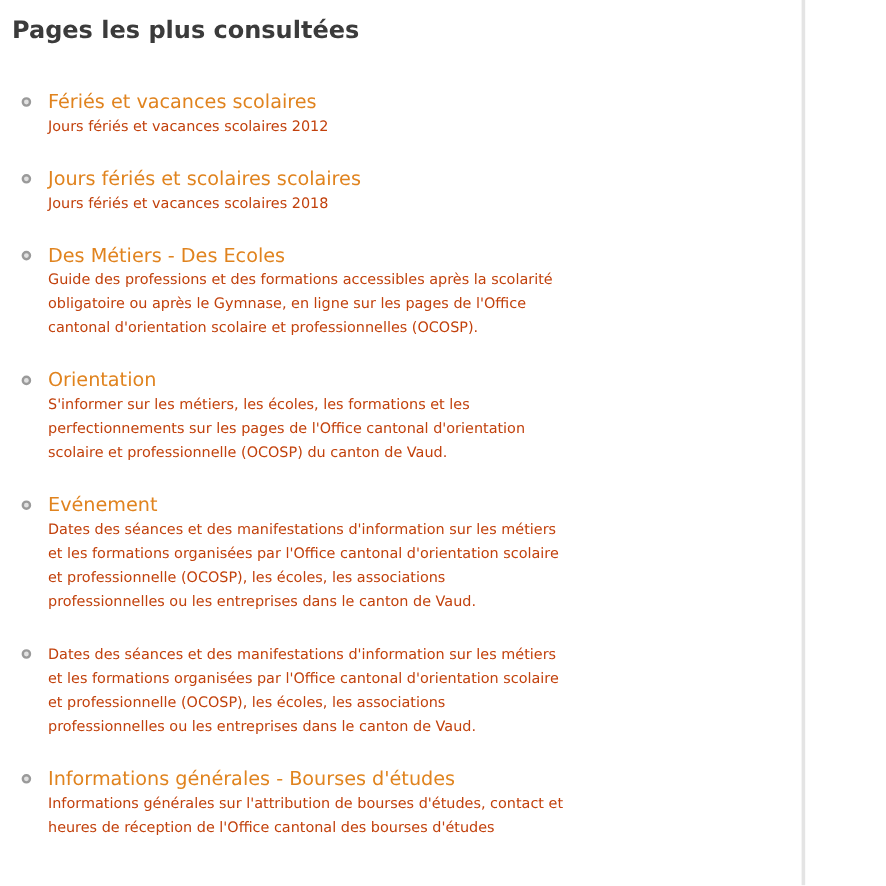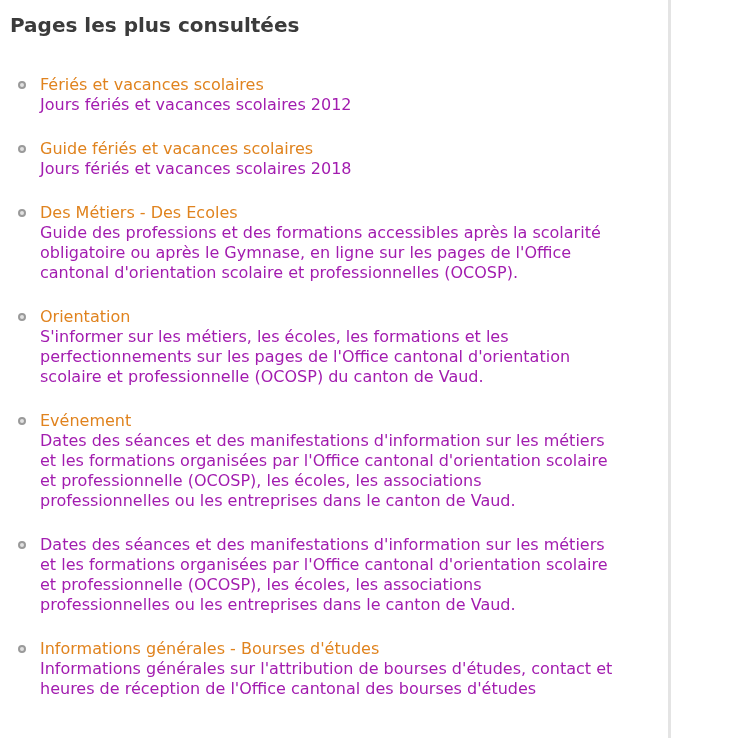--- a/index.html
+++ b/index.html
@@ -55,23 +55,23 @@
     }
     .page-link {
       display: block;
       font-size: 16px;
       line-height: 20px;
       color: #e0831e;
       text-decoration: none;
       cursor: pointer;
     }
     .page-desc {
-      font-size: 16px;
+      font-size: 12px;
       line-height: 20px;
-      color: #a21caf;
+      color: #c2410c;
       white-space: pre-line;
     }
   </style>
 </head>
 <body>
 
 <div class="page">
   <div class="right-border"></div>
 
   <h1 class="page-title">Pages les plus consultées</h1>
@@ -79,21 +79,21 @@
   <ul class="pages-list">
 
     <li class="page-item">
       <span class="bullet"></span>
       <a class="page-link">Fériés et vacances scolaires</a>
       <div class="page-desc">Jours fériés et vacances scolaires 2012</div>
     </li>
 
     <li class="page-item">
       <span class="bullet"></span>
-      <a class="page-link">Guide fériés et vacances scolaires</a>
+      <a class="page-link">Jours fériés et scolaires scolaires</a>
       <div class="page-desc">Jours fériés et vacances scolaires 2018</div>
     </li>
 
     <li class="page-item">
       <span class="bullet"></span>
       <a class="page-link">Des Métiers - Des Ecoles</a>
       <div class="page-desc">Guide des professions et des formations accessibles après la scolarité
 obligatoire ou après le Gymnase, en ligne sur les pages de l'Office
 cantonal d'orientation scolaire et professionnelles (OCOSP).</div>
     </li>

